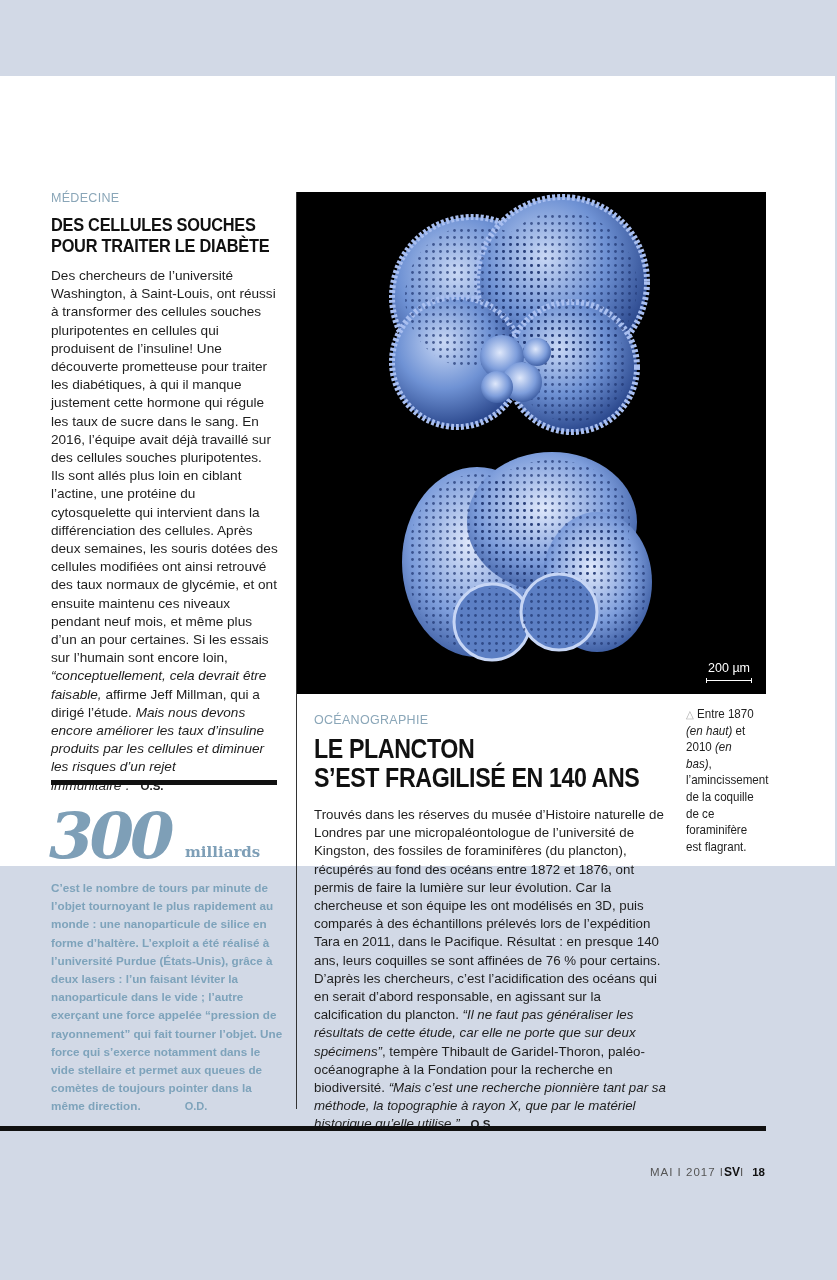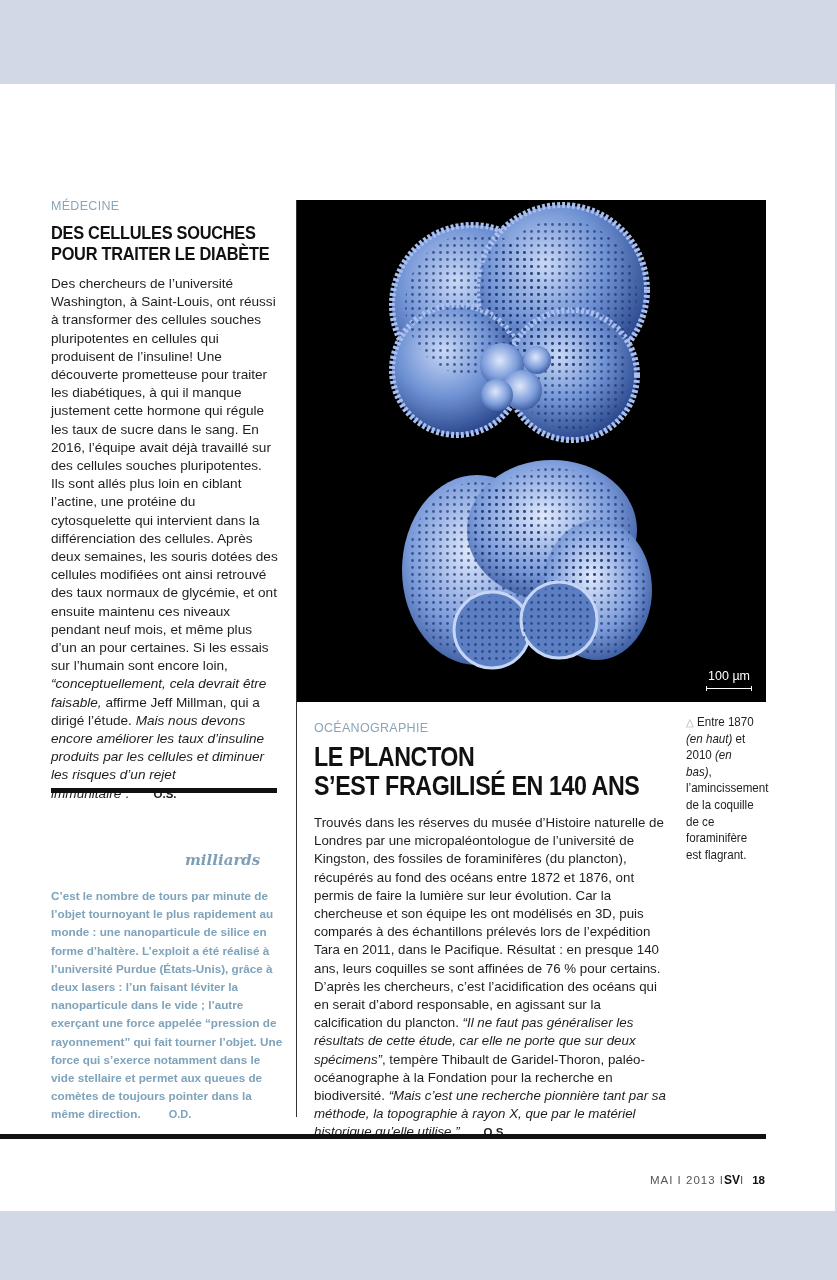--- a/index.html
+++ b/index.html
@@ -2,48 +2,48 @@
 <html><head>
 <meta charset="utf-8">
 <style>
   html, body { margin: 0; padding: 0; }
   body {
     width: 837px; height: 1280px; position: relative; overflow: hidden;
     background: #d2d9e6;
     font-family: "Liberation Sans", sans-serif;
   }
   .page {
-    position: absolute; left: 0; top: 84px; width: 835px; height: 1127px;
+    position: absolute; left: 0; top: 76px; width: 835px; height: 790px;
     background: #ffffff;
   }
   .abs { position: absolute; }
   .kicker {
     font-size: 12.5px; letter-spacing: 0.3px; color: #8aa6b8;
   }
   .headline {
     font-family: "Liberation Sans", sans-serif; font-weight: bold; color: #111;
     transform-origin: left top;
   }
   .body-text {
     font-size: 13.6px; line-height: 18.2px; color: #1e1e1e;
   }
   .body-text i { }
-  .sig { font-weight: bold; font-size: 11.5px; margin-left: 24px; }
+  .sig { font-weight: bold; font-size: 11.5px; margin-left: 11px; }
 
   
   #med-kicker { left: 51px; top: 115px; }
   #med-title { left: 51px; top: 138px; font-size: 19px; line-height: 21px; letter-spacing: -0.3px; transform: scaleX(0.86); width: 280px; }
   #med-body { left: 51px; top: 191px; width: 228px; }
   #med-rule { left: 51px; top: 704px; width: 226px; height: 5px; background: #111; }
 
   
   #big-number { left: 49px; top: 728px; font-family: "DejaVu Serif", serif; font-weight: bold; font-style: italic; font-size: 64px; color: #7e9fb7; letter-spacing: -4px; line-height: 64px; }
-  #big-unit { left: 185px; top: 767px; font-family: "DejaVu Serif", serif; font-weight: bold; font-style: italic; font-size: 15px; color: #7e9fb7; }
+  #big-unit { left: 185px; top: 767px; font-family: "DejaVu Serif", serif; font-weight: bold; font-size: 15px; color: #7e9fb7; }
   #stat-body { left: 51px; top: 803px; width: 232px; font-size: 11.7px; line-height: 18.2px; color: #7ea3bb; font-weight: bold; }
-  #stat-body .sig { color: #7ea3bb; font-weight: bold; font-size: 11px; margin-left: 28px; }
+  #stat-body .sig { color: #7ea3bb; font-weight: bold; font-size: 11px; margin-left: 44px; }
 
   
   #photo { left: 297px; top: 116px; width: 469px; height: 502px; background: #000; overflow: hidden; }
   #scale-label { right: 16px; bottom: 19px; color: #fff; font-size: 12.5px; }
   #scale-bar { right: 14px; bottom: 13px; width: 46px; height: 1px; background: #fff; }
   #scale-bar::before, #scale-bar::after { content: ""; position: absolute; top: -2px; width: 1px; height: 5px; background: #fff; }
   #scale-bar::before { left: 0; } #scale-bar::after { right: 0; }
 
   #divider-v { left: 296px; top: 116px; width: 1px; height: 917px; background: #333; }
 
@@ -70,20 +70,21 @@
 <div class="page">
 
   <div id="med-kicker" class="abs kicker">MÉDECINE</div>
   <div id="med-title" class="abs headline">
     <div>DES CELLULES SOUCHES</div>
     <div>POUR TRAITER LE DIABÈTE</div>
   </div>
   <div id="med-body" class="abs body-text"><span>Des chercheurs de l’université Washington, à Saint-Louis, ont réussi à transformer des cellules souches pluripotentes en cellules qui produisent de l’insuline! Une découverte prometteuse pour traiter les diabétiques, à qui il manque justement cette hormone qui régule les taux de sucre dans le sang. En 2016, l’équipe avait déjà travaillé sur des cellules souches pluripotentes. Ils sont allés plus loin en ciblant l’actine, une protéine du cytosquelette qui intervient dans la différenciation des cellules. Après deux semaines, les souris dotées des cellules modifiées ont ainsi retrouvé des taux normaux de glycémie, et ont ensuite maintenu ces niveaux pendant neuf mois, et même plus d’un an pour certaines. Si les essais sur l’humain sont encore loin, </span><i>“conceptuellement, cela devrait être faisable,</i><span> affirme Jeff Millman, qui a dirigé l’étude. </span><i>Mais nous devons encore améliorer les taux d’insuline produits par les cellules et diminuer les risques d’un rejet immunitaire”.</i><span class="sig">O.S.</span></div>
   <div id="med-rule" class="abs"></div>
 
+  <div id="big-number" class="abs">300</div>
   <div id="big-unit" class="abs">milliards</div>
   <div id="stat-body" class="abs"><span>C’est le nombre de tours par minute de l’objet tournoyant le plus rapidement au monde : une nanoparticule de silice en forme d’haltère. L’exploit a été réalisé à l’université Purdue (États-Unis), grâce à deux lasers : l’un faisant léviter la nanoparticule dans le vide ; l’autre exerçant une force appelée “pression de rayonnement” qui fait tourner l’objet. Une force qui s’exerce notamment dans le vide stellaire et permet aux queues de comètes de toujours pointer dans la même direction.</span><span class="sig">O.D.</span></div>
 
   <div id="divider-v" class="abs"></div>
 
   <div id="photo" class="abs">
     <svg width="469" height="502" viewBox="0 0 469 502">
       <defs>
         <radialGradient id="gA" cx="40%" cy="35%" r="65%">
           <stop offset="0%" stop-color="#c9d8f5"></stop>
@@ -120,29 +121,29 @@
         <ellipse cx="300" cy="390" rx="55" ry="70" fill="url(#gB)"></ellipse>
         <ellipse cx="180" cy="370" rx="70" ry="88" fill="url(#pores)"></ellipse>
         <ellipse cx="255" cy="330" rx="78" ry="62" fill="url(#pores)"></ellipse>
         <ellipse cx="300" cy="395" rx="50" ry="62" fill="url(#pores)"></ellipse>
         <circle cx="195" cy="430" r="38" fill="#5c7fc4" stroke="#c7d6f5" stroke-width="3"></circle>
         <circle cx="262" cy="420" r="38" fill="#5c7fc4" stroke="#c7d6f5" stroke-width="3"></circle>
         <circle cx="195" cy="430" r="34" fill="url(#pores)"></circle>
         <circle cx="262" cy="420" r="34" fill="url(#pores)"></circle>
       </g>
     </svg>
-    <div id="scale-label" class="abs">100 µm</div>
+    <div id="scale-label" class="abs">200 µm</div>
     <div id="scale-bar" class="abs"></div>
   </div>
 
   <div id="caption" class="abs"><span class="tri">△</span><span> Entre 1870 </span><i>(en haut)</i><span> et 2010 </span><i>(en bas)</i><span>, l’amincissement de la coquille de ce foraminifère est flagrant.</span></div>
 
   <div id="oce-kicker" class="abs kicker">OCÉANOGRAPHIE</div>
   <div id="oce-title" class="abs headline">
     <div>LE PLANCTON</div>
     <div>S’EST FRAGILISÉ EN 140 ANS</div>
   </div>
   <div id="oce-body" class="abs body-text"><span>Trouvés dans les réserves du musée d’Histoire naturelle de Londres par une micropaléontologue de l’université de Kingston, des fossiles de foraminifères (du plancton), récupérés au fond des océans entre 1872 et 1876, ont permis de faire la lumière sur leur évolution. Car la chercheuse et son équipe les ont modélisés en 3D, puis comparés à des échantillons prélevés lors de l’expédition Tara en 2011, dans le Pacifique. Résultat : en presque 140 ans, leurs coquilles se sont affinées de 76 % pour certains. D’après les chercheurs, c’est l’acidification des océans qui en serait d’abord responsable, en agissant sur la calcification du plancton. </span><i>“Il ne faut pas généraliser les résultats de cette étude, car elle ne porte que sur deux spécimens”</i><span>, tempère Thibault de Garidel-Thoron, paléo-océanographe à la Fondation pour la recherche en biodiversité. </span><i>“Mais c’est une recherche pionnière tant par sa méthode, la topographie à rayon X, que par le matériel historique qu’elle utilise.”</i><span class="sig">O.S.</span></div>
 
   <div id="bottom-rule" class="abs"></div>
 
-  <div id="footer" class="abs"><span>MAI I 2013 I</span><span class="brand">SV</span><span>I</span><span class="pnum">18</span></div>
+  <div id="footer" class="abs"><span>MAI I 2017 I</span><span class="brand">SV</span><span>I</span><span class="pnum">18</span></div>
 </div>
 
 </body></html>

